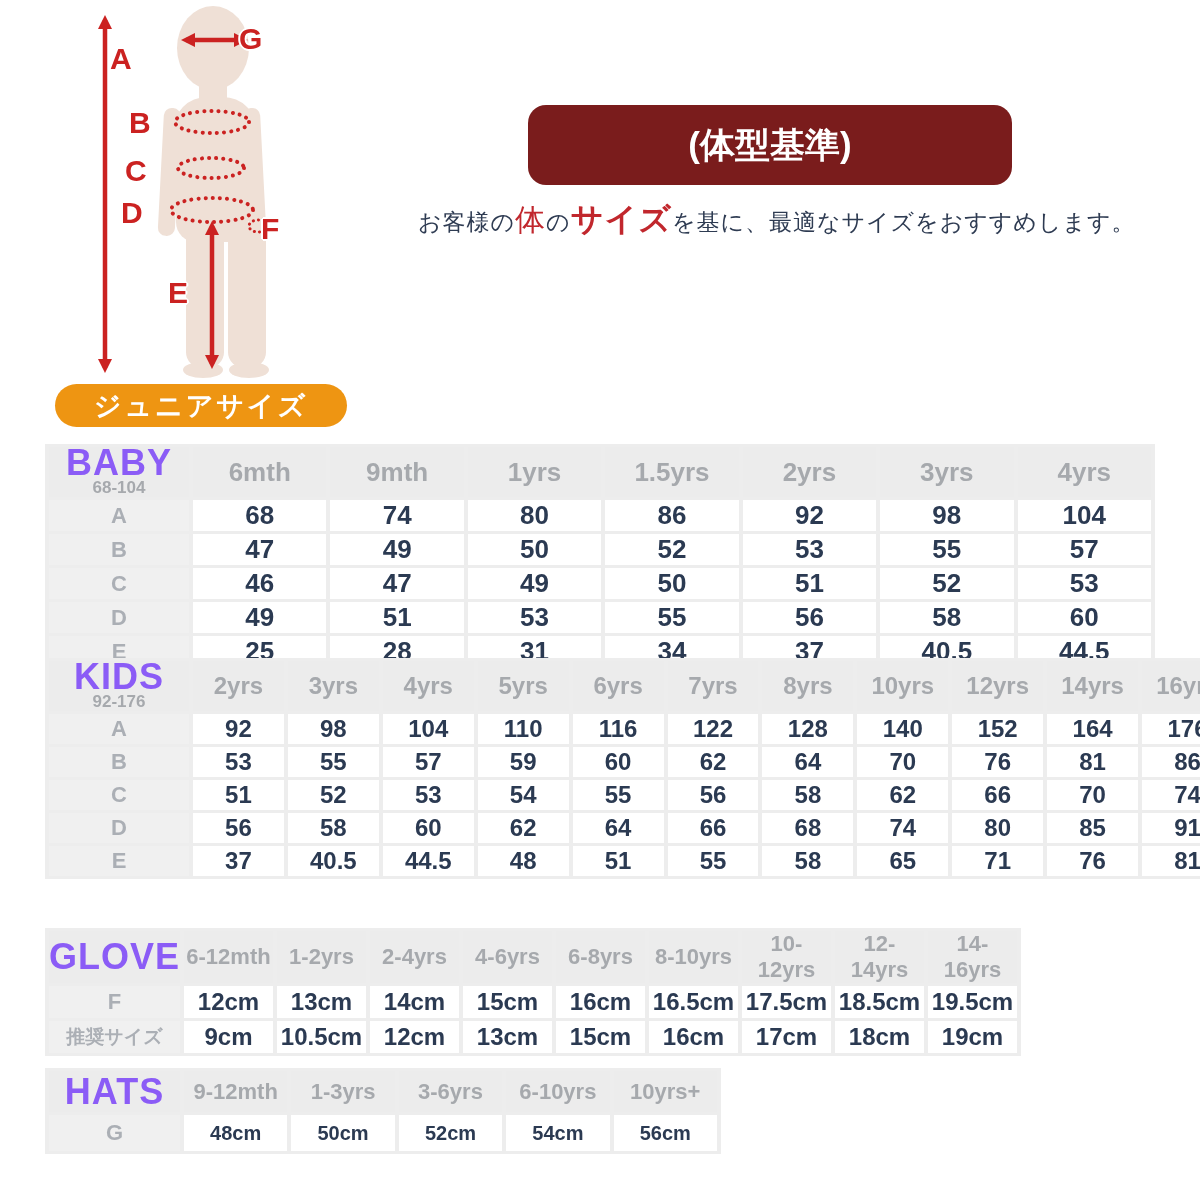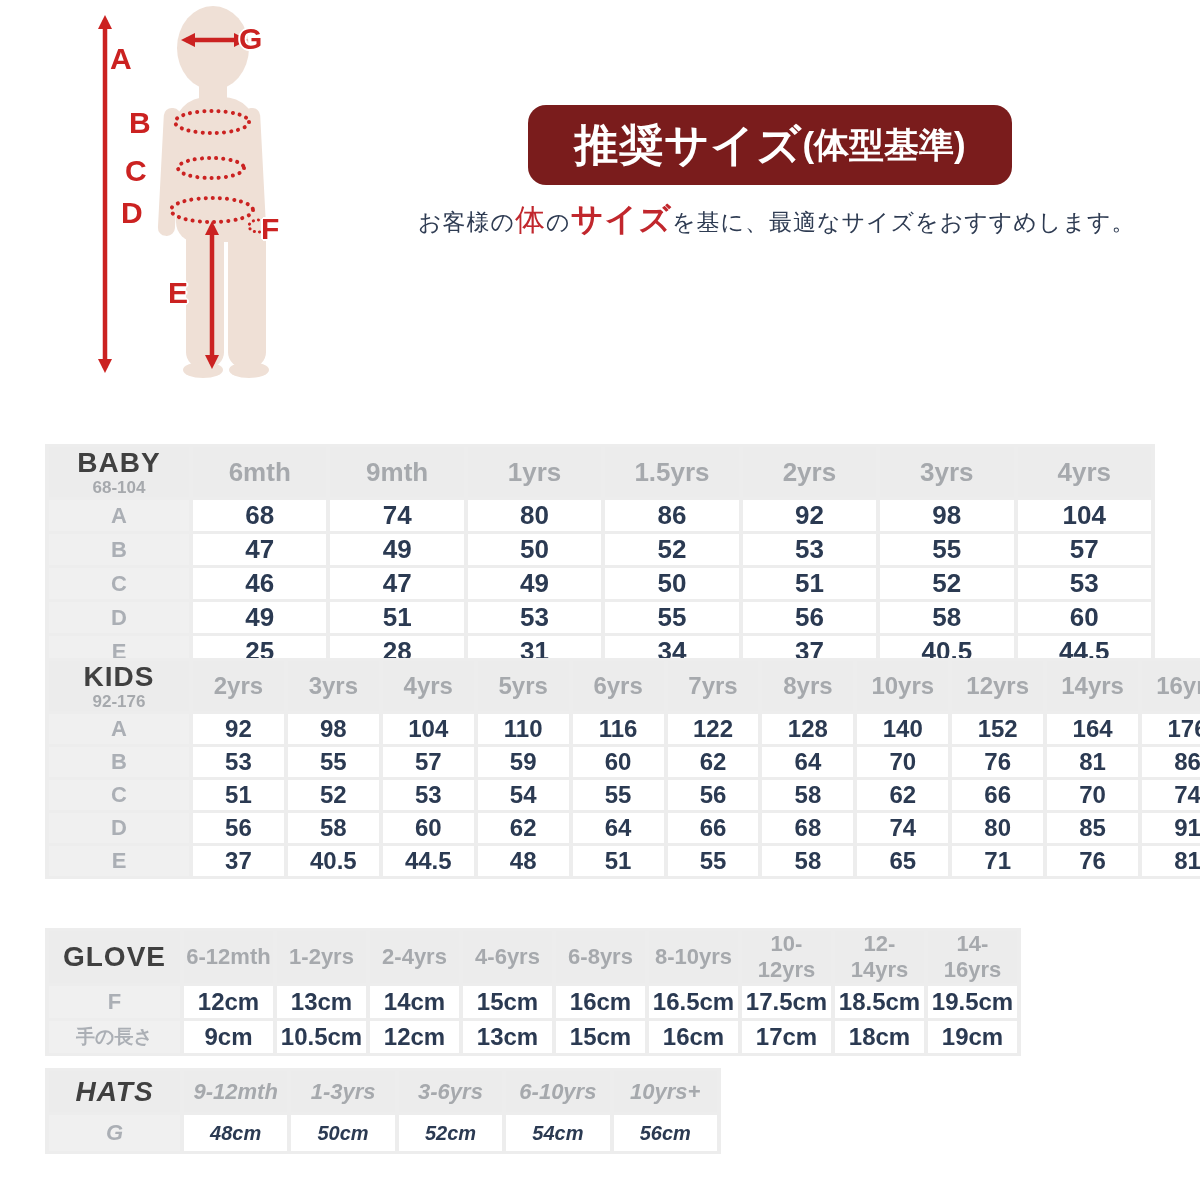--- a/index.html
+++ b/index.html
@@ -35,30 +35,30 @@
   .banner-sub{font-size:35px;font-weight:bold;}
   .desc{position:absolute;left:418px;top:196px;}
   .desc p{margin:0;font-size:23px;line-height:46px;color:#2e3b52;white-space:nowrap;letter-spacing:1px;}
   .red-1{color:#c1272d;font-size:30px;}
   .red-2{color:#c1272d;font-size:32px;font-weight:bold;}
   
   .table-wrap{position:absolute;}
   .tbl-baby{left:45px;top:444px;width:1110px;}
   .tbl-kids{left:45px;top:658px;width:1192px;}
   .tbl-glove{left:45px;top:928px;width:976px;}
-  .tbl-hats{left:45px;top:1068px;width:676px;font-style:italic;}
+  .tbl-hats{left:45px;top:1068px;width:676px;}
   table.size-table{
     border-collapse:separate;border-spacing:4px 3px;background:#ededed;
     table-layout:fixed;width:100%;
   }
   table.size-table th,table.size-table td{padding:0;text-align:center;vertical-align:middle;}
   table.size-table thead th{background:#ececec;}
   table.size-table tbody th{background:#f0f0f0;}
   table.size-table td.val{background:#ffffff;color:#2b3a52;font-weight:bold;}
-  .t-name{font-size:28px;font-weight:bold;color:#404040;letter-spacing:1px;line-height:30px;}
+  .t-name{font-size:36px;font-weight:bold;color:#8b5cf6;letter-spacing:1px;line-height:30px;}
   .t-range{font-size:17px;font-weight:bold;color:#a6a9ad;line-height:17px;margin-top:1px;}
   .col-h{font-weight:bold;color:#a6a9ad;}
   .row-h{font-size:22px;font-weight:bold;color:#abafb5;}
   .row-h-small{font-size:19px;}
   .tbl-baby thead th{height:50px;} .tbl-baby tbody th,.tbl-baby td{height:29px;}
   .tbl-baby .col-h{font-size:26px;} .tbl-baby td.val{font-size:26px;}
   .tbl-kids thead th{height:50px;} .tbl-kids tbody th,.tbl-kids td{height:30px;}
   .tbl-kids .col-h{font-size:24px;} .tbl-kids td.val{font-size:24px;}
   .tbl-glove thead th{height:41px;} .tbl-glove tbody th,.tbl-glove td{height:32px;}
   .tbl-glove .col-h{font-size:22px;} .tbl-glove td.val{font-size:24px;}
@@ -100,23 +100,23 @@
   </svg>
 
   <span class="mlabel" style="left:110px;top:42px;">A</span>
   <span class="mlabel" style="left:239px;top:22px;">G</span>
   <span class="mlabel" style="left:129px;top:106px;">B</span>
   <span class="mlabel" style="left:125px;top:154px;">C</span>
   <span class="mlabel" style="left:121px;top:196px;">D</span>
   <span class="mlabel" style="left:168px;top:276px;">E</span>
   <span class="mlabel" style="left:261px;top:212px;">F</span>
 
+  <div class="junior-badge">ジュニアサイズ</div>
 
   <div class="banner">
-    <span class="banner-main">推奨サイズ</span>
       <span class="banner-sub">(体型基準)</span>
   </div>
 
   <div class="desc">
     <p><span>お客様の</span><span class="red-1">体</span><span>の</span><span class="red-2">サイズ</span><span>を基に、最適なサイズをおすすめします。</span></p>
   </div>
 
   <div class="table-wrap tbl-baby">
       <table class="size-table">
         <colgroup>
@@ -344,21 +344,21 @@
             <td class="val">13cm</td>
             <td class="val">14cm</td>
             <td class="val">15cm</td>
             <td class="val">16cm</td>
             <td class="val">16.5cm</td>
             <td class="val">17.5cm</td>
             <td class="val">18.5cm</td>
             <td class="val">19.5cm</td>
           </tr>
           <tr>
-            <th class="row-h row-h-small">手の長さ</th>
+            <th class="row-h row-h-small">推奨サイズ</th>
             <td class="val">9cm</td>
             <td class="val">10.5cm</td>
             <td class="val">12cm</td>
             <td class="val">13cm</td>
             <td class="val">15cm</td>
             <td class="val">16cm</td>
             <td class="val">17cm</td>
             <td class="val">18cm</td>
             <td class="val">19cm</td>
           </tr>

